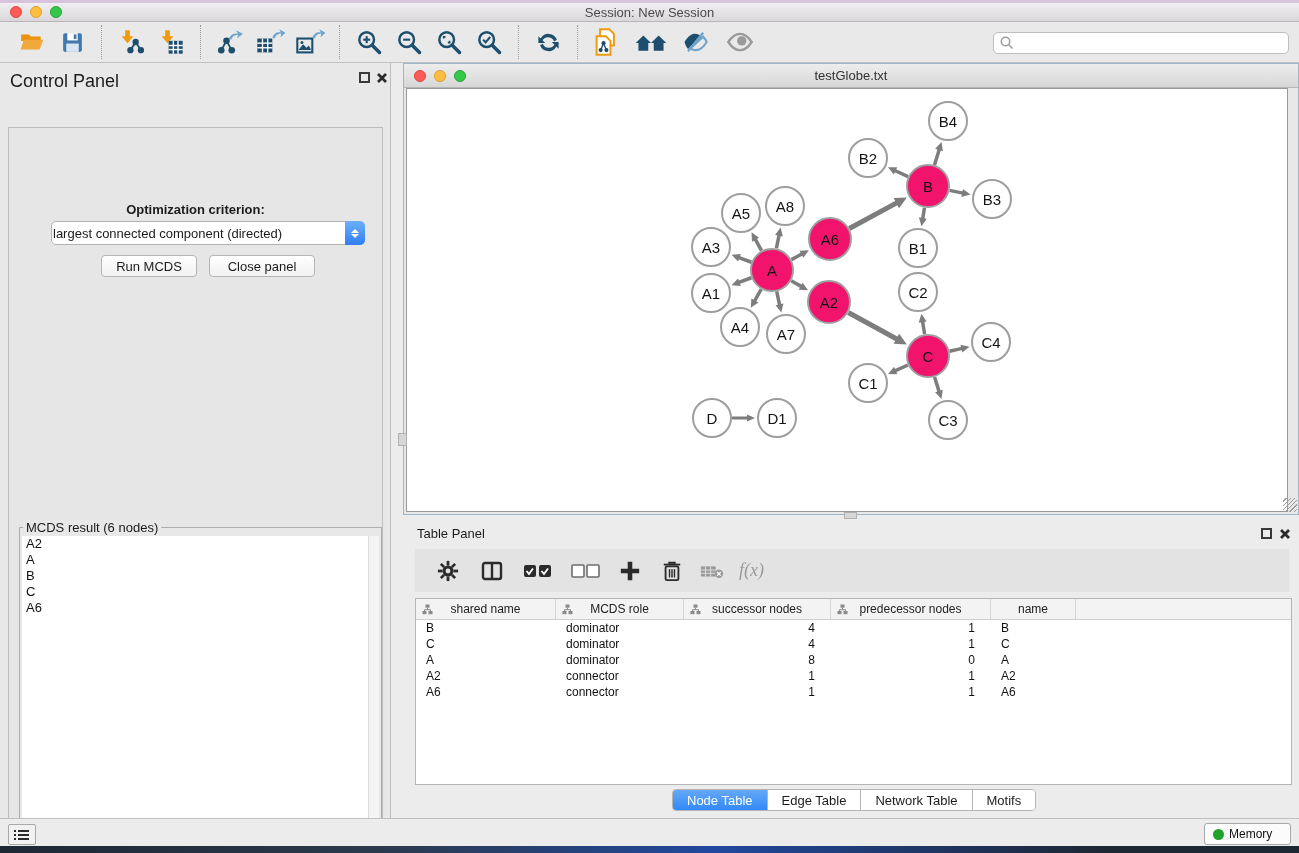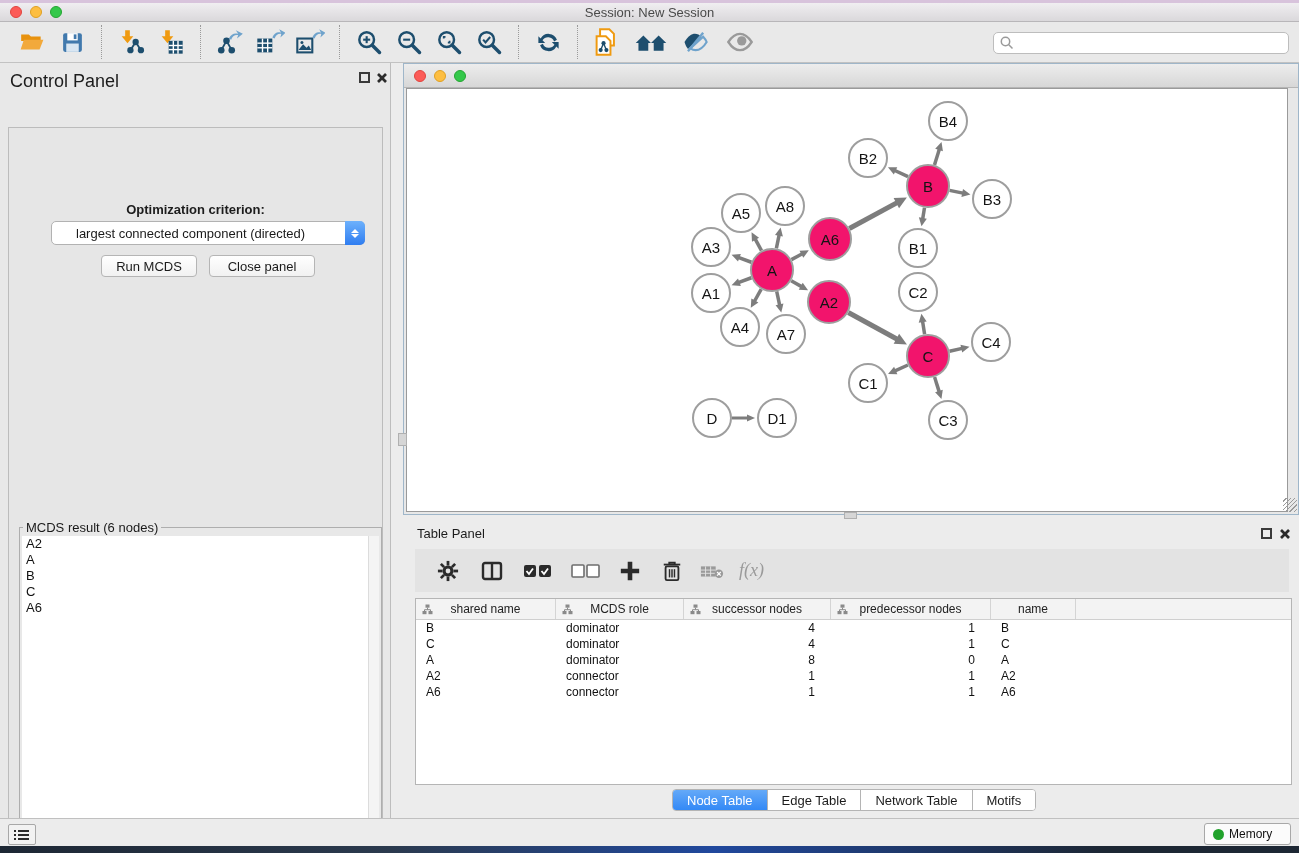--- a/index.html
+++ b/index.html
@@ -36,21 +36,21 @@
   .panel-close svg { display:block; }
   #cp-tabs { position:absolute; left:72px; top:33px; height:22px; display:flex; border-radius:4px; overflow:hidden; border:1px solid #b4b4b4; }
   .seg-tab { height:100%; display:flex; align-items:center; justify-content:center; font-size:13px; color:#1c1c1c;
     background:#fff; border-right:1px solid #b4b4b4; padding:0 14px; cursor:default; }
   .seg-tab:last-child { border-right:none; }
   .seg-tab.selected { background:linear-gradient(#64a9f8,#3389f6); color:#fff; }
   #cp-inner { position:absolute; left:8px; top:64px; width:375px; height:748px; background:#e6e6e6; border:1px solid #bcbcbc; }
   #opt-label { position:absolute; left:0; top:74px; width:100%; text-align:center; font-size:13px; font-weight:600; color:#1c1c1c; }
   #criterion-select { position:absolute; left:42px; top:93px; width:314px; height:24px; background:#fff;
     border:1px solid #b2b2b2; border-radius:5px; display:flex; align-items:center; }
-  #criterion-select .value { flex:1; font-size:13px; color:#1a1a1a; padding-left:24px; white-space:nowrap; overflow:hidden; }
+  #criterion-select .value { flex:1; font-size:13px; color:#1a1a1a; padding-left:1px; white-space:nowrap; overflow:hidden; }
   #criterion-select .stepper { width:20px; height:24px; margin-right:-1px; border-radius:0 5px 5px 0;
     background:linear-gradient(#6db1fc,#2f7df0); display:flex; flex-direction:column; align-items:center; justify-content:center; gap:1px; }
   .chev { width:0; height:0; border-left:4px solid transparent; border-right:4px solid transparent; }
   .chev.up { border-bottom:4px solid #fff; }
   .chev.down { border-top:4px solid #fff; }
   .cp-button { position:absolute; top:127px; height:22px; background:linear-gradient(#ffffff,#f1f1f1);
     border:1px solid #b5b5b5; border-radius:4px; font-size:13px; color:#1a1a1a;
     display:flex; align-items:center; justify-content:center; }
   #run-btn { left:92px; width:96px; }
   #close-panel-btn { left:200px; width:106px; }
@@ -301,20 +301,21 @@
     </div>
   </div>
 
   <div id="network-window">
     <div id="nw-titlebar">
       <div class="lights">
         <span class="light red"></span>
         <span class="light yellow"></span>
         <span class="light green"></span>
       </div>
+      <div class="title">testGlobe.txt</div>
     </div>
     <div id="nw-canvas">
       <svg id="graph-svg" width="882" height="424">
           <line x1="354.48901716798036" y1="161.67335414757676" x2="347.56872329224353" y2="148.94894282767365" stroke="#7d7d7d" stroke-width="3.5"></line>
           <polygon points="344.51098283201964,143.32664585242324 352.0601648931546,148.7828785461267 344.98836947897246,152.62894271875206" fill="#7d7d7d"></polygon>
           <line x1="369.3793183343823" y1="159.44027896919482" x2="372.34669815016105" y2="144.83163987613034" stroke="#7d7d7d" stroke-width="3.5"></line>
           <polygon points="373.6206816656177,138.55972103080518 375.8930272628986,147.5928307105621 368.00412934026303,145.99039832002677" fill="#7d7d7d"></polygon>
           <line x1="344.4146596993366" y1="173.23831431286462" x2="330.57380293358364" y2="168.01963061430203" stroke="#7d7d7d" stroke-width="3.5"></line>
           <polygon points="324.5853403006634,165.76168568713538 333.86523318322213,164.9590568263066 331.02516182952036,172.49141998177663" fill="#7d7d7d"></polygon>
           <line x1="344.4146596993366" y1="188.76168568713538" x2="330.57380293358364" y2="193.98036938569797" stroke="#7d7d7d" stroke-width="3.5"></line>

